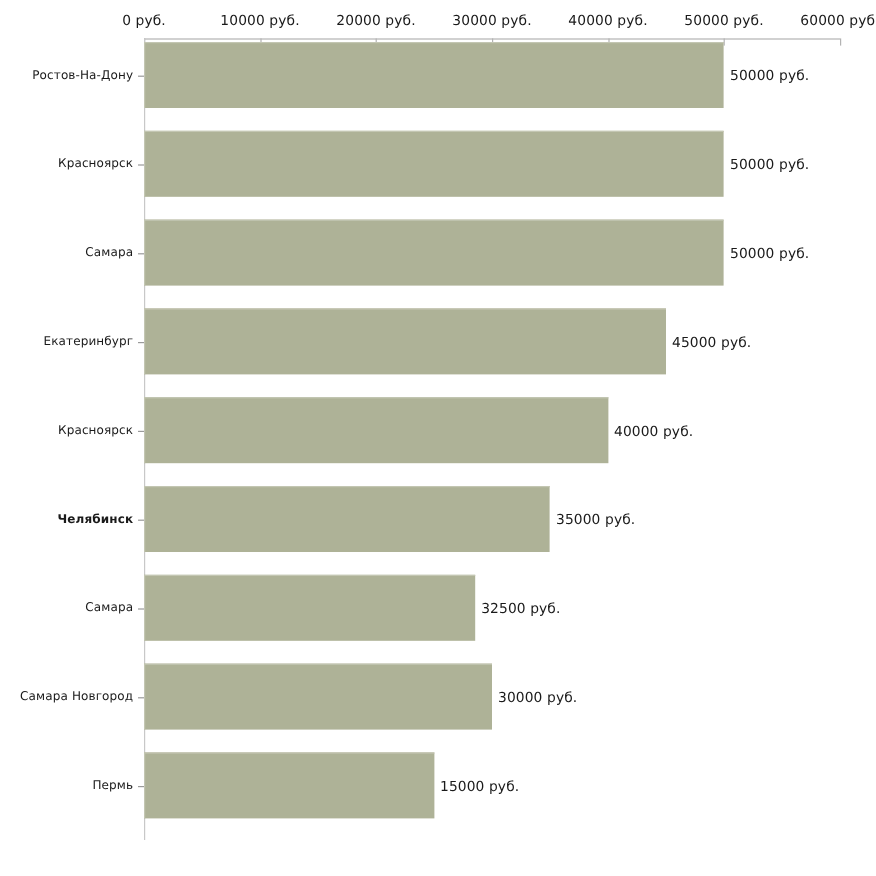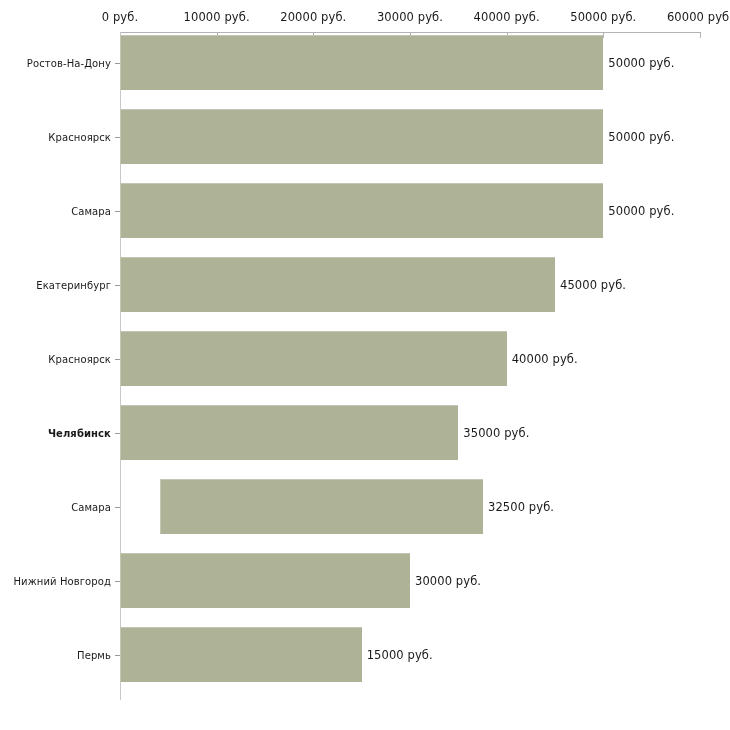--- a/index.html
+++ b/index.html
@@ -127,21 +127,21 @@
       <div class="cat-label" style="top: 178.5px;">Самара</div>
       <div class="cat-tick" style="top: 252.5px;"></div>
       <div class="cat-label" style="top: 252.5px;">Екатеринбург</div>
       <div class="cat-tick" style="top: 326.5px;"></div>
       <div class="cat-label" style="top: 326.5px;">Красноярск</div>
       <div class="cat-tick" style="top: 400.5px;"></div>
       <div class="cat-label" style="top: 400.5px; font-weight: bold;">Челябинск</div>
       <div class="cat-tick" style="top: 474.5px;"></div>
       <div class="cat-label" style="top: 474.5px;">Самара</div>
       <div class="cat-tick" style="top: 548.5px;"></div>
-      <div class="cat-label" style="top: 548.5px;">Нижний Новгород</div>
+      <div class="cat-label" style="top: 548.5px;">Самара Новгород</div>
       <div class="cat-tick" style="top: 622.5px;"></div>
       <div class="cat-label" style="top: 622.5px;">Пермь</div>
     </div>
 
   <div id="bars-layer">
       <div class="bar" style="top: 35px; height: 55px; width: 483.333px; background: rgb(174, 178, 151);">
         <span class="bar-value-label">50000 руб.</span>
       </div>
       <div class="bar" style="top: 109px; height: 55px; width: 483.333px; background: rgb(174, 178, 151);">
         <span class="bar-value-label">50000 руб.</span>
@@ -151,21 +151,21 @@
       </div>
       <div class="bar" style="top: 257px; height: 55px; width: 435px; background: rgb(174, 178, 151);">
         <span class="bar-value-label">45000 руб.</span>
       </div>
       <div class="bar" style="top: 331px; height: 55px; width: 386.667px; background: rgb(174, 178, 151);">
         <span class="bar-value-label">40000 руб.</span>
       </div>
       <div class="bar" style="top: 405px; height: 55px; width: 338.333px; background: rgb(174, 178, 151);">
         <span class="bar-value-label">35000 руб.</span>
       </div>
-      <div class="bar" style="top: 479px; height: 55px; width: 323px; background: rgb(174, 178, 151); margin-left: 40px;">
+      <div class="bar" style="top: 479px; height: 55px; width: 276px; background: rgb(174, 178, 151);">
         <span class="bar-value-label">32500 руб.</span>
       </div>
       <div class="bar" style="top: 553px; height: 55px; width: 290px; background: rgb(174, 178, 151);">
         <span class="bar-value-label">30000 руб.</span>
       </div>
       <div class="bar" style="top: 627px; height: 55px; width: 241.667px; background: rgb(174, 178, 151);">
         <span class="bar-value-label">15000 руб.</span>
       </div>
     </div>
 

